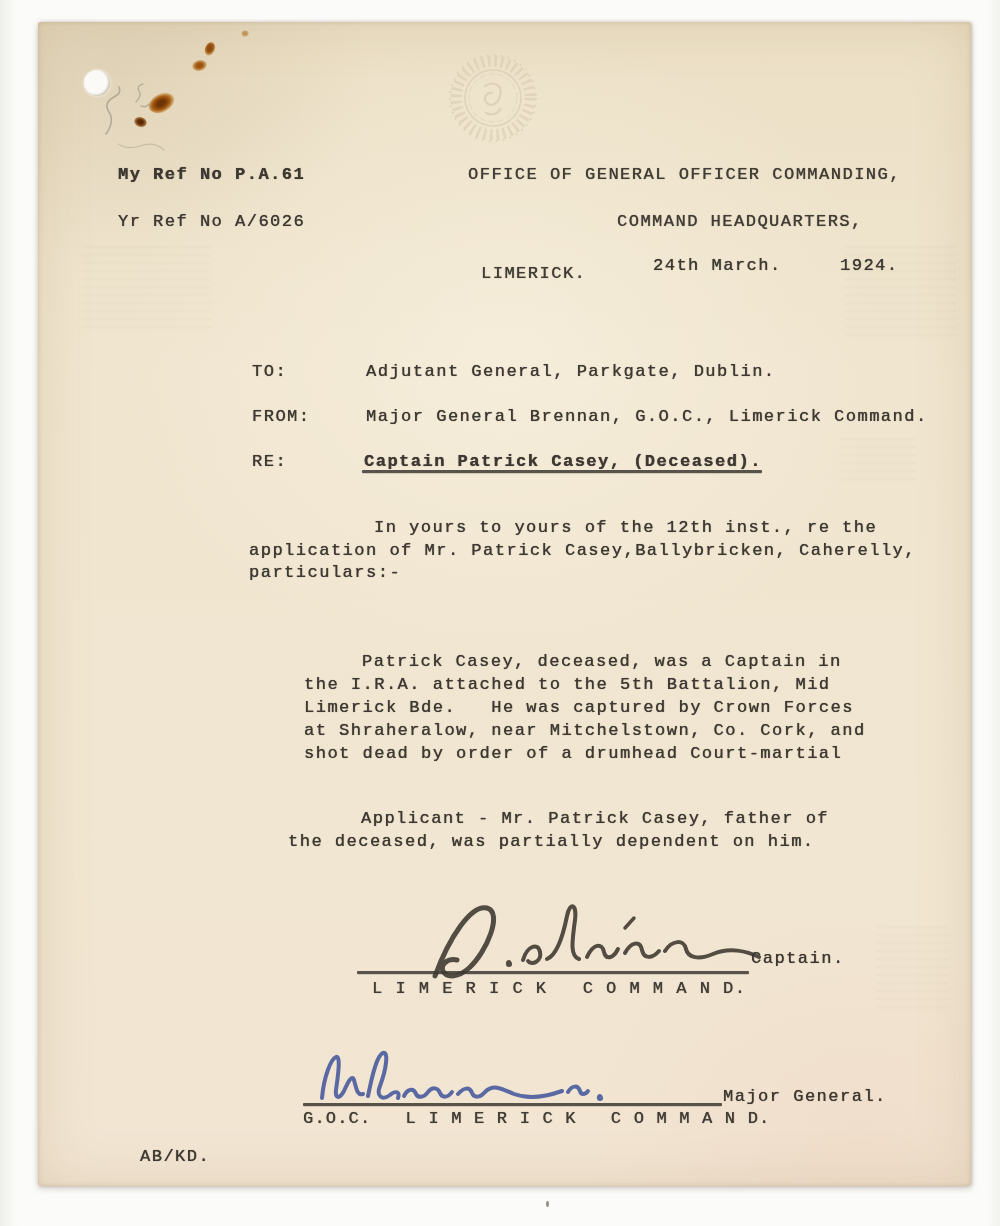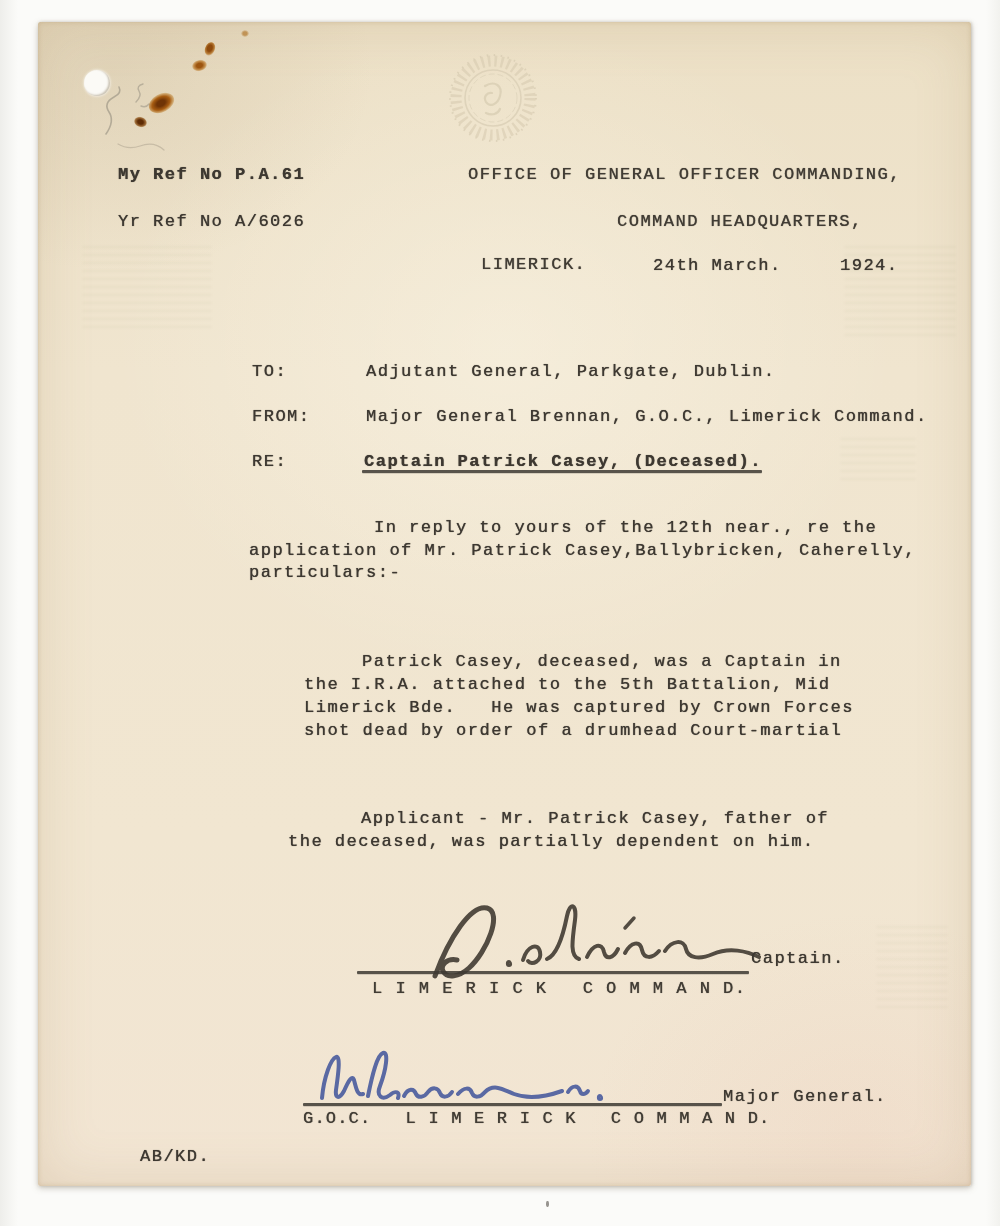--- a/index.html
+++ b/index.html
@@ -85,42 +85,43 @@
 <div class="smudge" style="left:82px;top:246px;width:130px;height:84px;"></div>
 <div class="smudge" style="left:844px;top:246px;width:112px;height:92px;"></div>
 <div class="smudge" style="left:840px;top:438px;width:76px;height:44px;"></div>
 <div class="smudge" style="left:876px;top:926px;width:72px;height:84px;"></div>
 
 <div class="tw" style="left:118px;top:165px;font-weight:bold;">My Ref No P.A.61</div>
 <div class="tw" style="left:118px;top:212px;">Yr Ref No A/6026</div>
 
 <div class="tw caps" style="left:468px;top:165px;">OFFICE OF GENERAL OFFICER COMMANDING,</div>
 <div class="tw caps" style="left:585px;top:212px;margin-left:32px;">COMMAND HEADQUARTERS,</div>
-<div class="tw caps" style="left:481px;top:255px;">LIMERICK.</div>
+<div class="tw caps" style="left:481px;top:264px;">LIMERICK.</div>
 <div class="tw" style="left:653px;top:256px;">24th March.</div>
 <div class="tw" style="left:840px;top:256px;">1924.</div>
 
 <div class="tw" style="left:252px;top:362px;">TO:</div>
 <div class="tw" style="left:366px;top:362px;">Adjutant General, Parkgate, Dublin.</div>
 <div class="tw" style="left:252px;top:407px;">FROM:</div>
 <div class="tw" style="left:366px;top:407px;">Major General Brennan, G.O.C., Limerick Command.</div>
 <div class="tw" style="left:252px;top:452px;">RE:</div>
 <div class="tw bold" style="left:364px;top:452px;">Captain Patrick Casey, (Deceased).</div>
 <div class="uline" style="left:362px;top:470px;width:400px;"></div>
 
 <div class="para p1" style="left:249px;top:517px;">
-  <div class="ln" style="margin-left:125px;">In reply to yours of the 12th near., re the</div>
+  <div class="ln" style="margin-left:125px;">In yours to yours of the 12th inst., re the</div>
   <div class="ln">application of Mr. Patrick Casey,Ballybricken, Caherelly,</div>
   <div class="ln">particulars:-</div>
 </div>
 
 <div class="para p2" style="left:304px;top:650px;">
   <div class="ln" style="margin-left:58px;">Patrick Casey, deceased, was a Captain in</div>
   <div class="ln">the I.R.A. attached to the 5th Battalion, Mid</div>
   <div class="ln">Limerick Bde.   He was captured by Crown Forces</div>
+  <div class="ln">at Shraheralow, near Mitchelstown, Co. Cork, and</div>
   <div class="ln">shot dead by order of a drumhead Court-martial</div>
 </div>
 
 <div class="para p3" style="left:288px;top:807px;">
   <div class="ln" style="margin-left:73px;">Applicant - Mr. Patrick Casey, father of</div>
   <div class="ln">the deceased, was partially dependent on him.</div>
 </div>
 
 <svg style="left:413px;top:896px;" width="360" height="86" viewBox="0 0 360 86">
   <g fill="none" stroke="#38322a" stroke-linecap="round" stroke-linejoin="round" opacity=".85">

